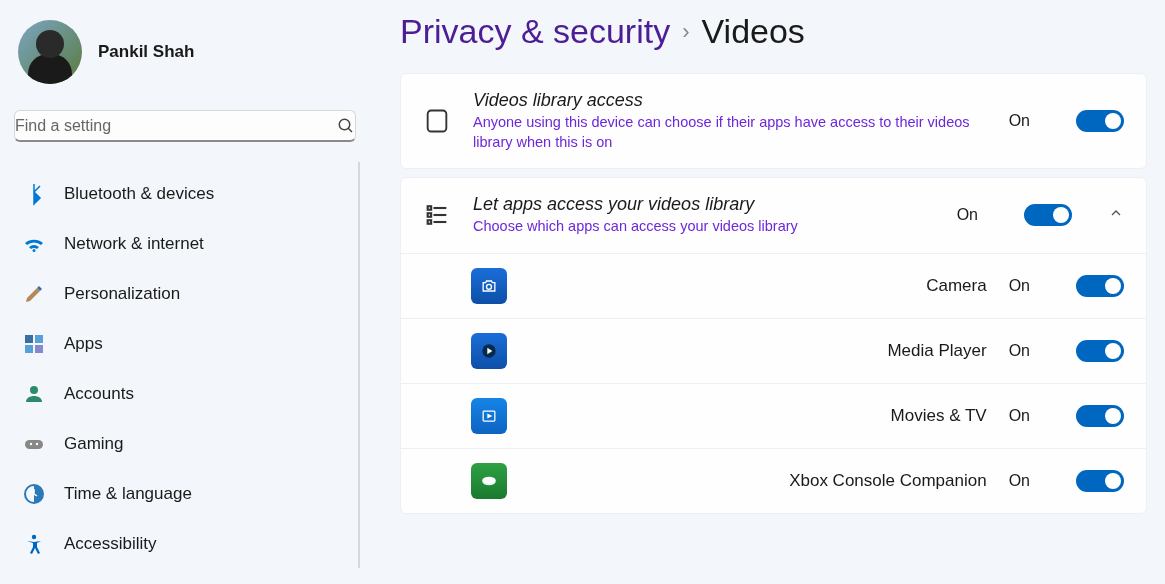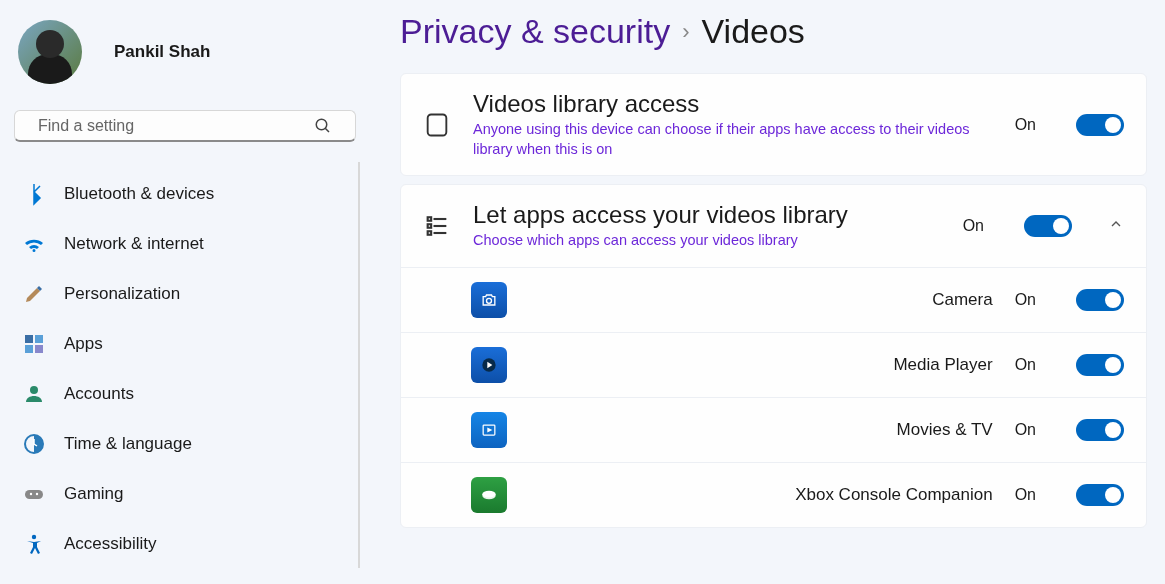--- a/index.html
+++ b/index.html
@@ -40,30 +40,30 @@
     border-radius:50%;
   }
   .avatar::before{
     content:"";
     position:absolute;
     bottom:-10px; left:10px;
     width:44px; height:40px;
     background:#1a1a1a;
     border-radius:20px 20px 0 0;
   }
-  .profile-name { font-weight:600; font-size:17px;margin-left:16px; }
+  .profile-name { font-weight:600; font-size:17px; }
   .search {
     display:flex; align-items:center;
     background:#fdfdfd;
     border:1px solid #d7d7d7;
     border-bottom:2px solid #8a8a8a;
     border-radius:6px;
     height:32px;
     margin: 6px 4px 20px 4px;
-    padding:0 23px;
+    padding:0 0;
   }
   .search input{
     flex:1; border:none; outline:none; background:transparent;
     font-size:16px; color:#555;
   }
   .search input::placeholder{ color:#666; }
   .search svg{ width:18px; height:18px; stroke:#444; }
   .nav { display:flex; flex-direction:column; border-right:2px solid #d8d8d8; padding-right:17px; padding-top:8px;}
   .nav-item{
     display:flex; align-items:center; gap:18px;
@@ -94,23 +94,23 @@
   }
   .row{
     display:flex; align-items:center;
     padding:16px 22px;
     gap:22px;
   }
   .sub-row{ border-top:1px solid #eceff4; padding:14px 22px 14px 70px; display:flex; align-items:center; gap:22px;text-align:right;}
   .lead-icon{ width:28px; height:28px; display:flex; align-items:center; justify-content:center; flex-shrink:0;}
   .lead-icon svg{ width:28px; height:28px; stroke:#333; fill:none;}
   .row-text{ flex:1; }
-  .row-title{ font-size:24px; }
+  .row-title{ font-size:18px;font-style:italic; }
   .row-sub{ font-size:14.5px; color:#6d28d9; margin-top:2px; line-height:1.35;}
-  .state-label{ font-size:16px; margin-right:18px;}
+  .state-label{ font-size:16px; margin-right:24px;}
   .toggle{
     width:48px; height:22px; border-radius:11px; background:#0067c0; position:relative;
     flex-shrink:0;
   }
   .toggle::after{
     content:""; position:absolute; right:3px; top:3px; width:16px; height:16px; border-radius:50%; background:#fff;
   }
   .chev{ width:16px; color:#555; margin-left:14px;}
   .app-icon{
     width:36px; height:36px; border-radius:6px; display:flex; align-items:center; justify-content:center; flex-shrink:0; color:#fff;
@@ -181,37 +181,37 @@
       <span class="nav-icon">
           <svg viewBox="0 0 24 24" fill="#2a8a6a">
             <circle cx="12" cy="8" r="4"></circle>
             <path d="M4 20c0-4 4-6 8-6s8 2 8 6z"></path>
           </svg>
         </span>
       <span>Accounts</span>
     </div>
     <div class="nav-item">
       <span class="nav-icon">
+          <svg viewBox="0 0 24 24" fill="#888">
+            <rect x="3" y="8" width="18" height="9" rx="4.5"></rect>
+            <circle cx="9" cy="12" r="1.2" fill="#fff"></circle>
+            <circle cx="15" cy="12" r="1.2" fill="#fff"></circle>
+          </svg>
+        </span>
+      <span>Gaming</span>
+    </div>
+    <div class="nav-item">
+      <span class="nav-icon">
           <svg viewBox="0 0 24 24">
             <circle cx="12" cy="12" r="9" fill="none" stroke="#2a7ab8" stroke-width="2"></circle>
             <path d="M12 3a9 9 0 010 18" fill="#2a7ab8"></path>
             <path d="M12 7v5l3 2" stroke="#fff" stroke-width="1.5" fill="none"></path>
           </svg>
         </span>
       <span>Time &amp; language</span>
-    </div>
-    <div class="nav-item">
-      <span class="nav-icon">
-          <svg viewBox="0 0 24 24" fill="#888">
-            <rect x="3" y="8" width="18" height="9" rx="4.5"></rect>
-            <circle cx="9" cy="12" r="1.2" fill="#fff"></circle>
-            <circle cx="15" cy="12" r="1.2" fill="#fff"></circle>
-          </svg>
-        </span>
-      <span>Gaming</span>
     </div>
     <div class="nav-item">
       <span class="nav-icon">
           <svg viewBox="0 0 24 24" fill="#0067c0">
             <circle cx="12" cy="5" r="2.2"></circle>
             <path d="M5 9l7 1 7-1-4 2v4l3 6-2 1-3-6-3 6-2-1 3-6v-4z"></path>
           </svg>
         </span>
       <span>Accessibility</span>
     </div>

